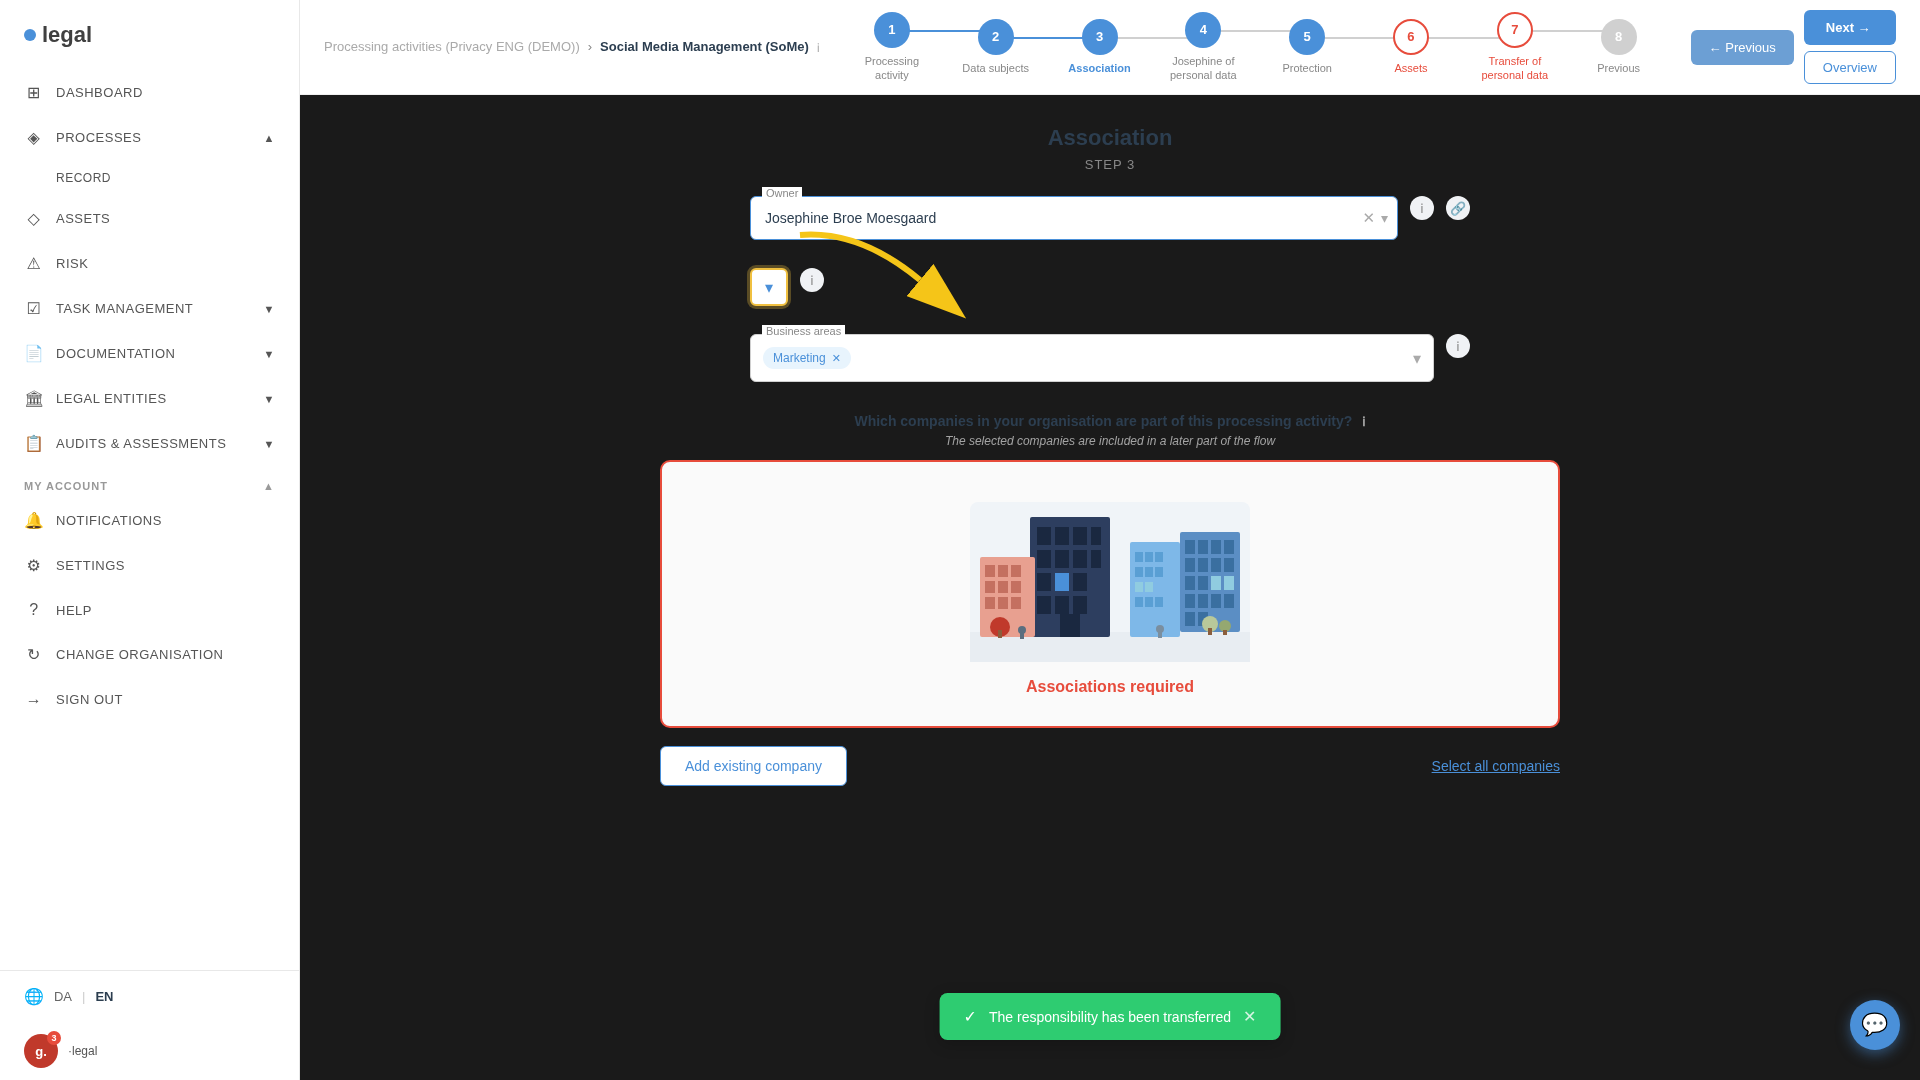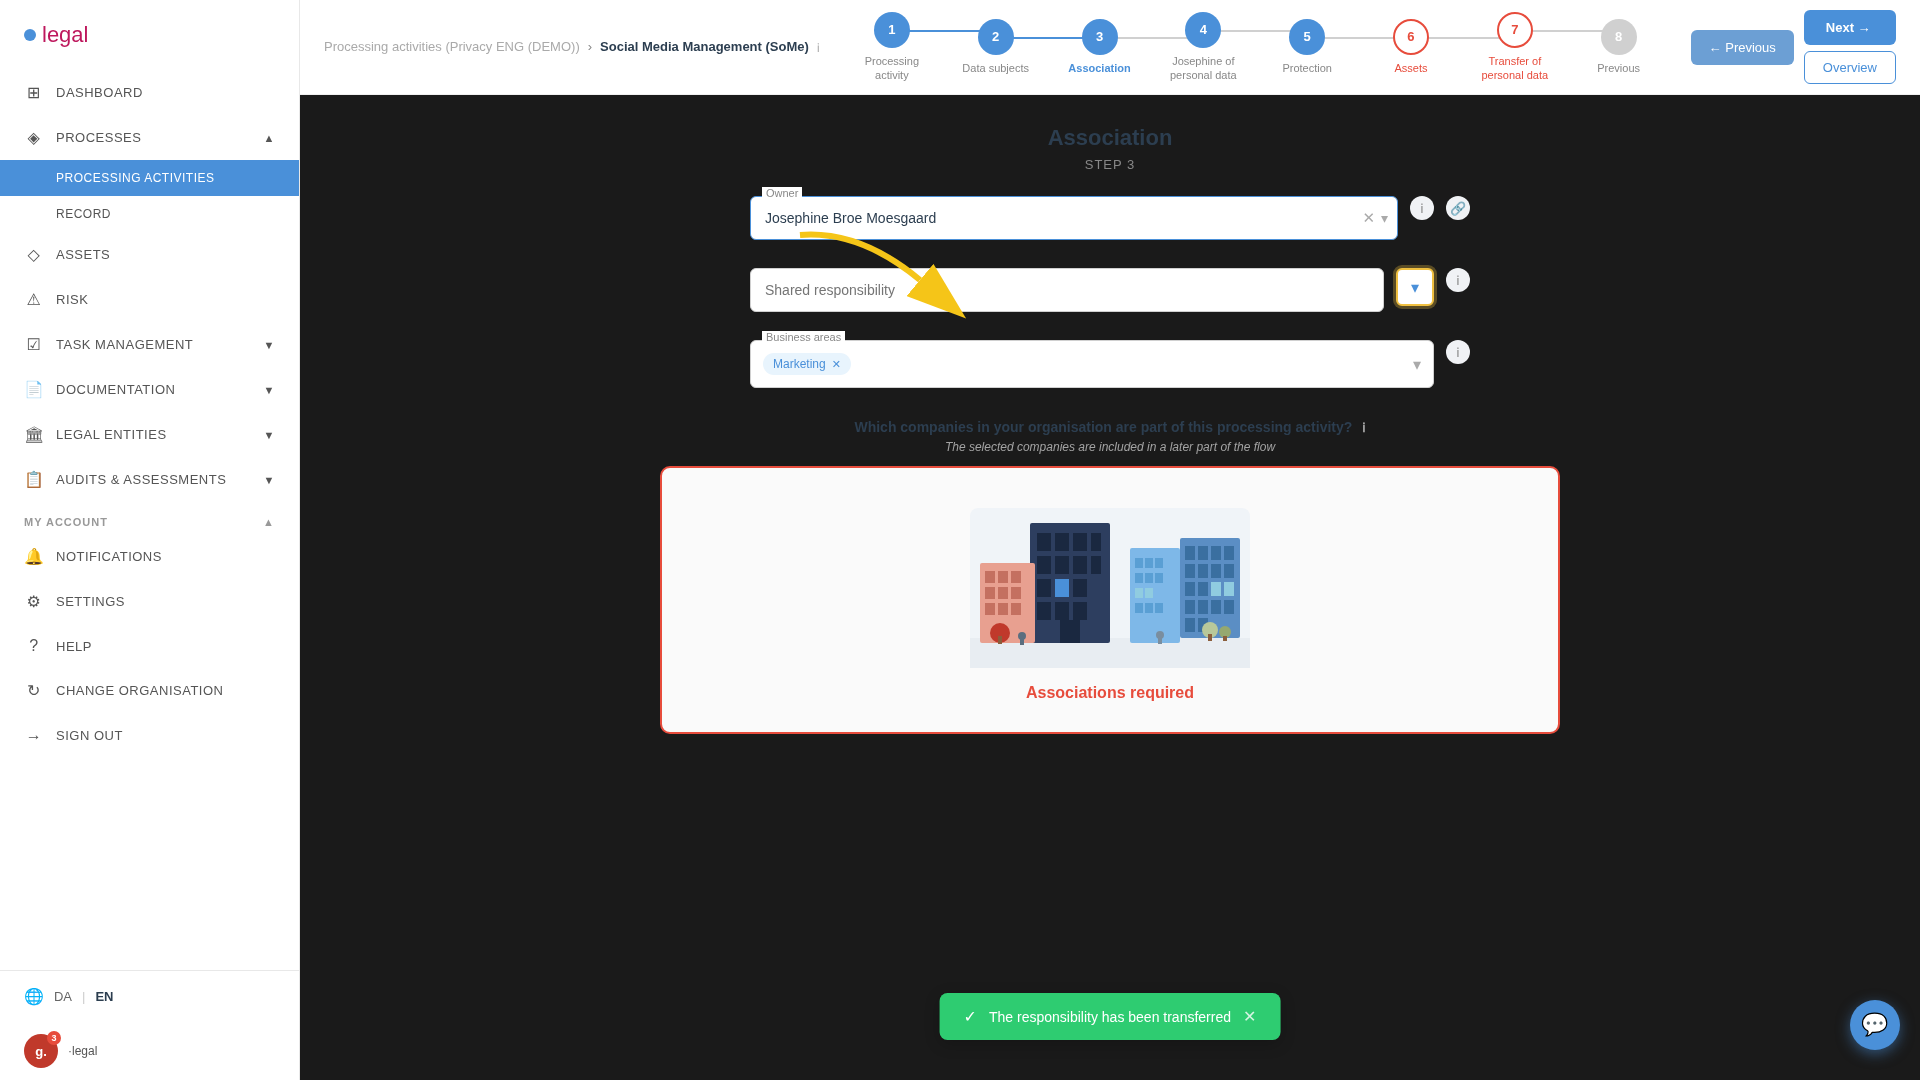--- a/index.html
+++ b/index.html
@@ -19,21 +19,21 @@
       padding: 22px 24px;
       display: flex;
       align-items: center;
       gap: 6px;
     }
     .logo-dot {
       width: 12px; height: 12px;
       background: #4a90d9;
       border-radius: 50%;
     }
-    .logo-text { font-size: 22px; font-weight: 400; color: #be185d; }
+    .logo-text { font-size: 22px; font-weight: 700; color: #404040; }
     .sidebar-nav { flex: 1; overflow-y: auto; }
     .nav-item {
       display: flex; align-items: center; gap: 12px;
       padding: 13px 24px;
       cursor: pointer;
       color: #555;
       font-size: 13px;
       font-weight: 500;
       text-transform: uppercase;
       letter-spacing: 0.5px;
@@ -429,23 +429,20 @@
       <span class="nav-icon">⊞</span>
       <span>DASHBOARD</span>
     </div>
 
     <div class="nav-item">
       <span class="nav-icon">◈</span>
       <span>PROCESSES</span>
       <span class="nav-arrow">▲</span>
     </div>
 
-    <div class="nav-sub-item active" style="background:#4a90d9;color:#fff;">
-      <span>PROCESSING ACTIVITIES</span>
-    </div>
 
     <div class="nav-sub-item">
       <span>RECORD</span>
     </div>
 
     <div class="nav-item">
       <span class="nav-icon">◇</span>
       <span>ASSETS</span>
     </div>
 
@@ -613,23 +610,20 @@
             <div class="field-icons">
               <span class="field-clear">✕</span>
               <span class="field-icon-btn">▾</span>
             </div>
           </div>
           <div class="help-icon">ℹ</div>
           <div class="help-icon">🔗</div>
         </div>
 
         <div class="field-row">
-          <div class="field-wrapper">
-            <input class="field-input shared" type="text" placeholder="Shared responsibility" style="">
-          </div>
 
           <div class="field-dropdown-btn">
             <span>▾</span>
           </div>
           <div class="help-icon">ℹ</div>
         </div>
 
         <div class="field-row">
           <div class="field-wrapper">
             <span class="field-label">Business areas</span>
@@ -732,20 +726,24 @@
 
           <circle cx="52" cy="128" r="4" fill="#5b6e7f"></circle>
           <rect x="50" y="131" width="4" height="6" fill="#5b6e7f"></rect>
           <circle cx="190" cy="127" r="4" fill="#7a8e9f"></circle>
           <rect x="188" y="130" width="4" height="6" fill="#7a8e9f"></rect>
         </svg>
 
         <div class="associations-required">Associations required</div>
       </div>
 
+      <div class="companies-actions">
+        <button class="btn-add-company">Add existing company</button>
+        <button class="btn-select-all">Select all companies</button>
+      </div>
 
     </div>
 
     <div style="position:absolute;top:130px;left:480px;pointer-events:none;z-index:50;">
       <svg width="200" height="100" viewBox="0 0 200 100">
         <defs>
           <marker id="arrowhead" markerWidth="10" markerHeight="7" refX="0" refY="3.5" orient="auto">
             <polygon points="0 0, 10 3.5, 0 7" fill="#f5c518"></polygon>
           </marker>
         </defs>

